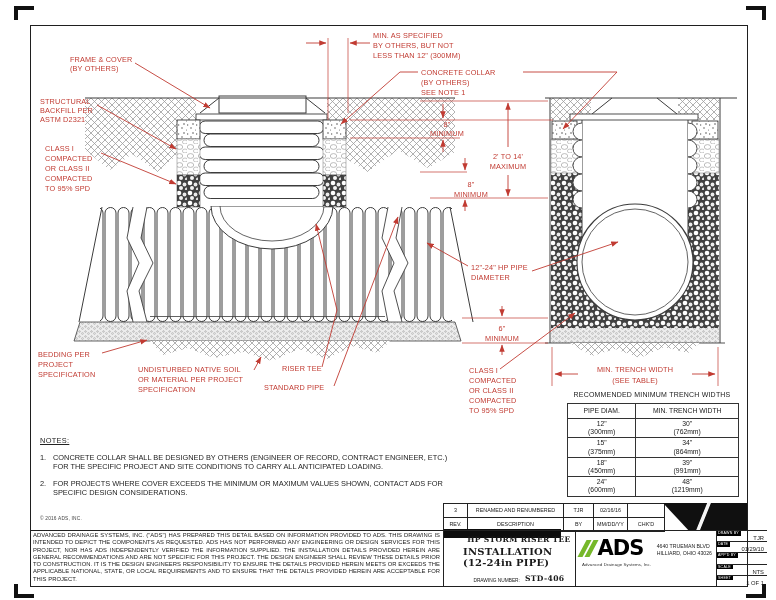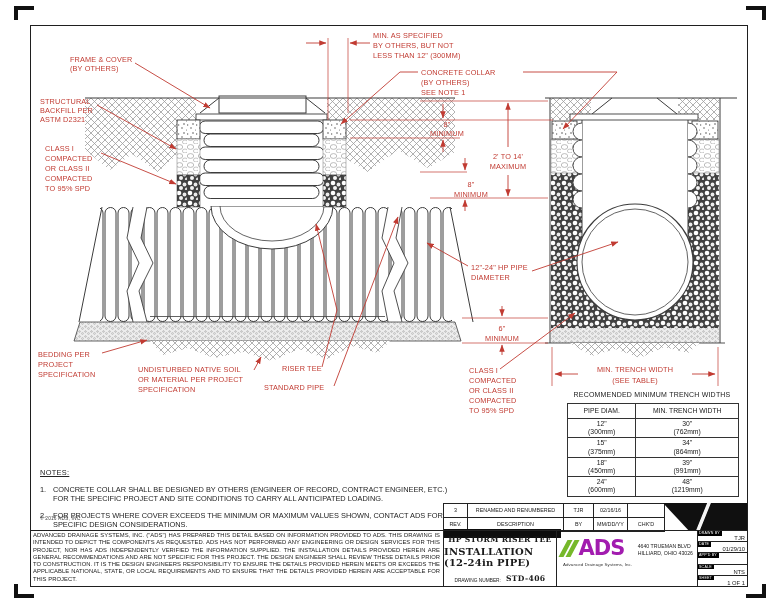--- a/index.html
+++ b/index.html
@@ -9,21 +9,21 @@
   .cm{position:absolute;width:16px;height:10px;}
   .cm-tl{left:14px;top:6px;border-left:4px solid #111;border-top:4px solid #111;}
   .cm-tr{left:746px;top:6px;border-right:4px solid #111;border-top:4px solid #111;}
   .cm-bl{left:14px;top:584px;border-left:4px solid #111;border-bottom:4px solid #111;}
   .cm-br{left:746px;top:584px;border-right:4px solid #111;border-bottom:4px solid #111;}
   svg.draw{position:absolute;left:0;top:0;}
   .rl{fill:#c13b32;font-size:7.3px;letter-spacing:.15px;}
   .rl-c{text-anchor:middle;}
   .blk{stroke:#3c3c3c;}
   
-  .notes{position:absolute;left:40px;top:468px;width:424px;font-size:7.4px;line-height:9px;color:#222;}
+  .notes{position:absolute;left:40px;top:436px;width:424px;font-size:7.4px;line-height:9px;color:#222;}
   .notes-h{text-decoration:underline;margin-bottom:8px;letter-spacing:.3px;}
   .note-item{display:flex;margin-bottom:8px;}
   .note-num{width:13px;flex:none;}
   .copyright{position:absolute;left:40px;top:516px;font-size:4.8px;color:#444;letter-spacing:.2px;}
   .disclaimer{position:absolute;left:33px;top:532px;width:407px;font-size:5.85px;line-height:7.3px;
               text-align:justify;color:#222;letter-spacing:.05px;}
   
   .ttl-title{position:absolute;left:556px;top:391px;width:192px;text-align:center;font-size:7px;letter-spacing:.2px;}
   .ttable{position:absolute;left:567px;top:403px;width:172px;border:1px solid #333;border-collapse:collapse;}
   .ttable td,.ttable th{border:1px solid #333;font-size:6.8px;font-weight:normal;text-align:center;
@@ -36,33 +36,33 @@
   .rev div{border-right:1px solid #222;border-bottom:1px solid #222;display:flex;align-items:center;justify-content:center;
            overflow:hidden;white-space:nowrap;}
   .rev div:nth-child(5n){border-right:none;}
   .rev div:nth-child(n+6){border-bottom:none;}
   .wedge{position:absolute;left:663px;top:503px;width:84px;height:27px;background:
          linear-gradient(112deg,#101010 46%,#f5f5f5 47%,#f5f5f5 50%,#101010 51%);
          clip-path:polygon(0 0,100% 0,100% 100%,30% 100%);}
   .blkbar{position:absolute;left:443px;top:529px;width:118px;height:9px;background:#0d0d0d;}
   
   .tb{position:absolute;left:443px;top:530px;width:304px;height:55px;border-left:1px solid #222;border-top:1px solid #222;
-      display:flex;}
+      display:flex;padding-left:19px;}
   .tb-title{width:112px;border-right:1px solid #222;display:flex;flex-direction:column;align-items:center;
             justify-content:flex-end;padding-bottom:3px;}
   .tb-t1{font-family:"DejaVu Serif",serif;font-weight:bold;font-size:7.6px;letter-spacing:.3px;margin-top:10px;}
   .tb-t2{font-family:"DejaVu Serif",serif;font-weight:bold;font-size:10px;letter-spacing:.2px;margin-top:2px;}
   .tb-dn{display:flex;align-items:flex-end;gap:5px;margin-top:6px;}
   .tb-dn-l{font-size:4.8px;}
   .tb-dn-v{font-family:"DejaVu Serif",serif;font-weight:bold;font-size:7.6px;letter-spacing:.4px;}
   .tb-logo{width:140px;border-right:1px solid #222;position:relative;}
   .logo-row{position:absolute;left:6px;top:9px;display:flex;align-items:flex-start;}
   .slash{width:4.5px;height:17px;background:#76b82a;transform:skewX(-28deg);margin-right:2.5px;}
   .slash2{margin-right:4px;}
-  .ads{font-size:21px;font-weight:bold;letter-spacing:-1px;line-height:17px;color:#a21caf;
+  .ads{font-size:21px;font-weight:bold;letter-spacing:-1px;line-height:17px;color:#000000;
        font-family:"DejaVu Sans",sans-serif;}
   .adsco{position:absolute;left:6px;top:31px;font-size:4.4px;color:#333;letter-spacing:.1px;}
   .addr{position:absolute;right:4px;top:12px;font-size:5.2px;line-height:6.6px;color:#222;text-align:left;}
   .tb-fields{flex:1;display:flex;flex-direction:column;}
   .fld{flex:1;border-bottom:1px solid #222;position:relative;}
   .fld:last-child{border-bottom:none;}
   .fld .lab{position:absolute;left:0;top:0;background:#000;color:#fff;font-size:3.6px;line-height:4.6px;
             padding:0 2px 0 1px;letter-spacing:.2px;white-space:nowrap;}
   .fld .val{position:absolute;right:3px;bottom:0;font-size:5.8px;}
   .hline{position:absolute;background:#222;}

